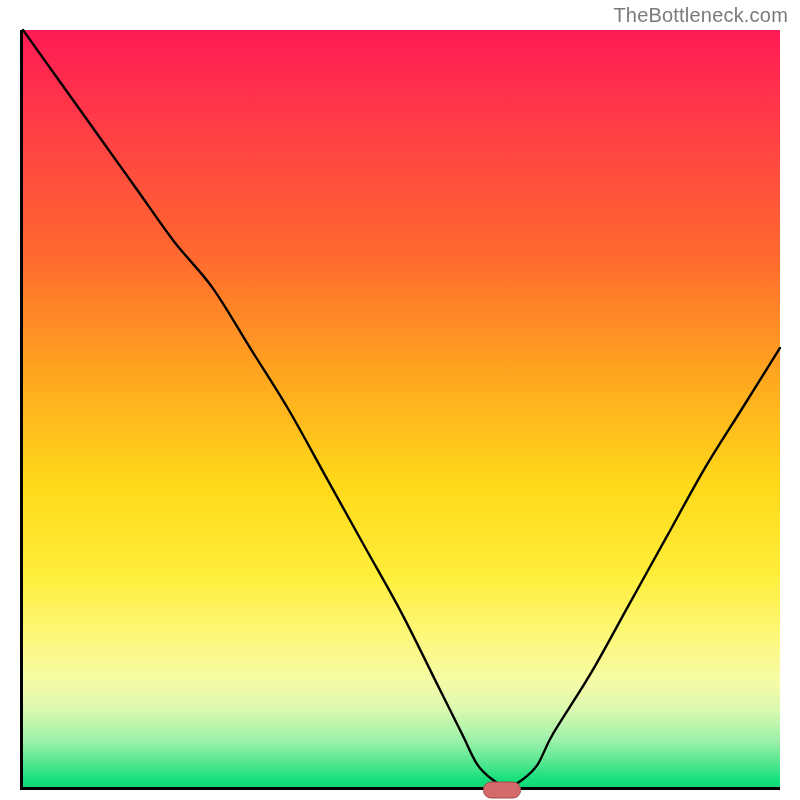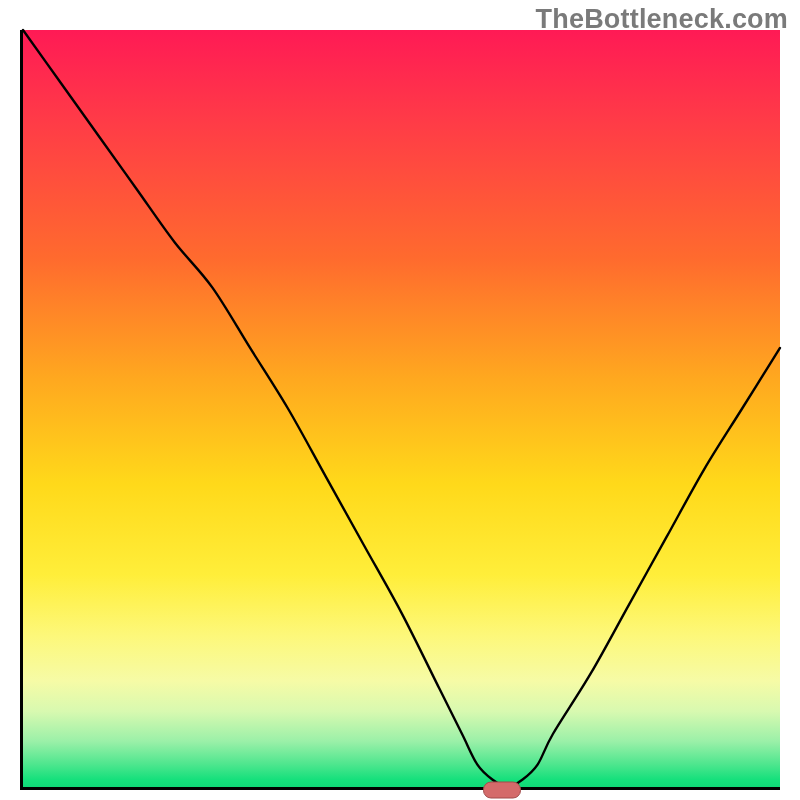--- a/index.html
+++ b/index.html
@@ -13,22 +13,22 @@
   }
   .container {
     position: relative;
     width: 800px;
     height: 800px;
   }
   .attribution {
     position: absolute;
     top: 4px;
     right: 12px;
-    font-size: 27px;
-    font-weight: bold;
+    font-size: 20px;
+    font-weight: normal;
     color: #7a7a7a;
     letter-spacing: 0.2px;
   }
   .plot-area {
     position: absolute;
     left: 20px;
     top: 30px;
     width: 760px;
     height: 760px;
     border-left: 3px solid #000;

